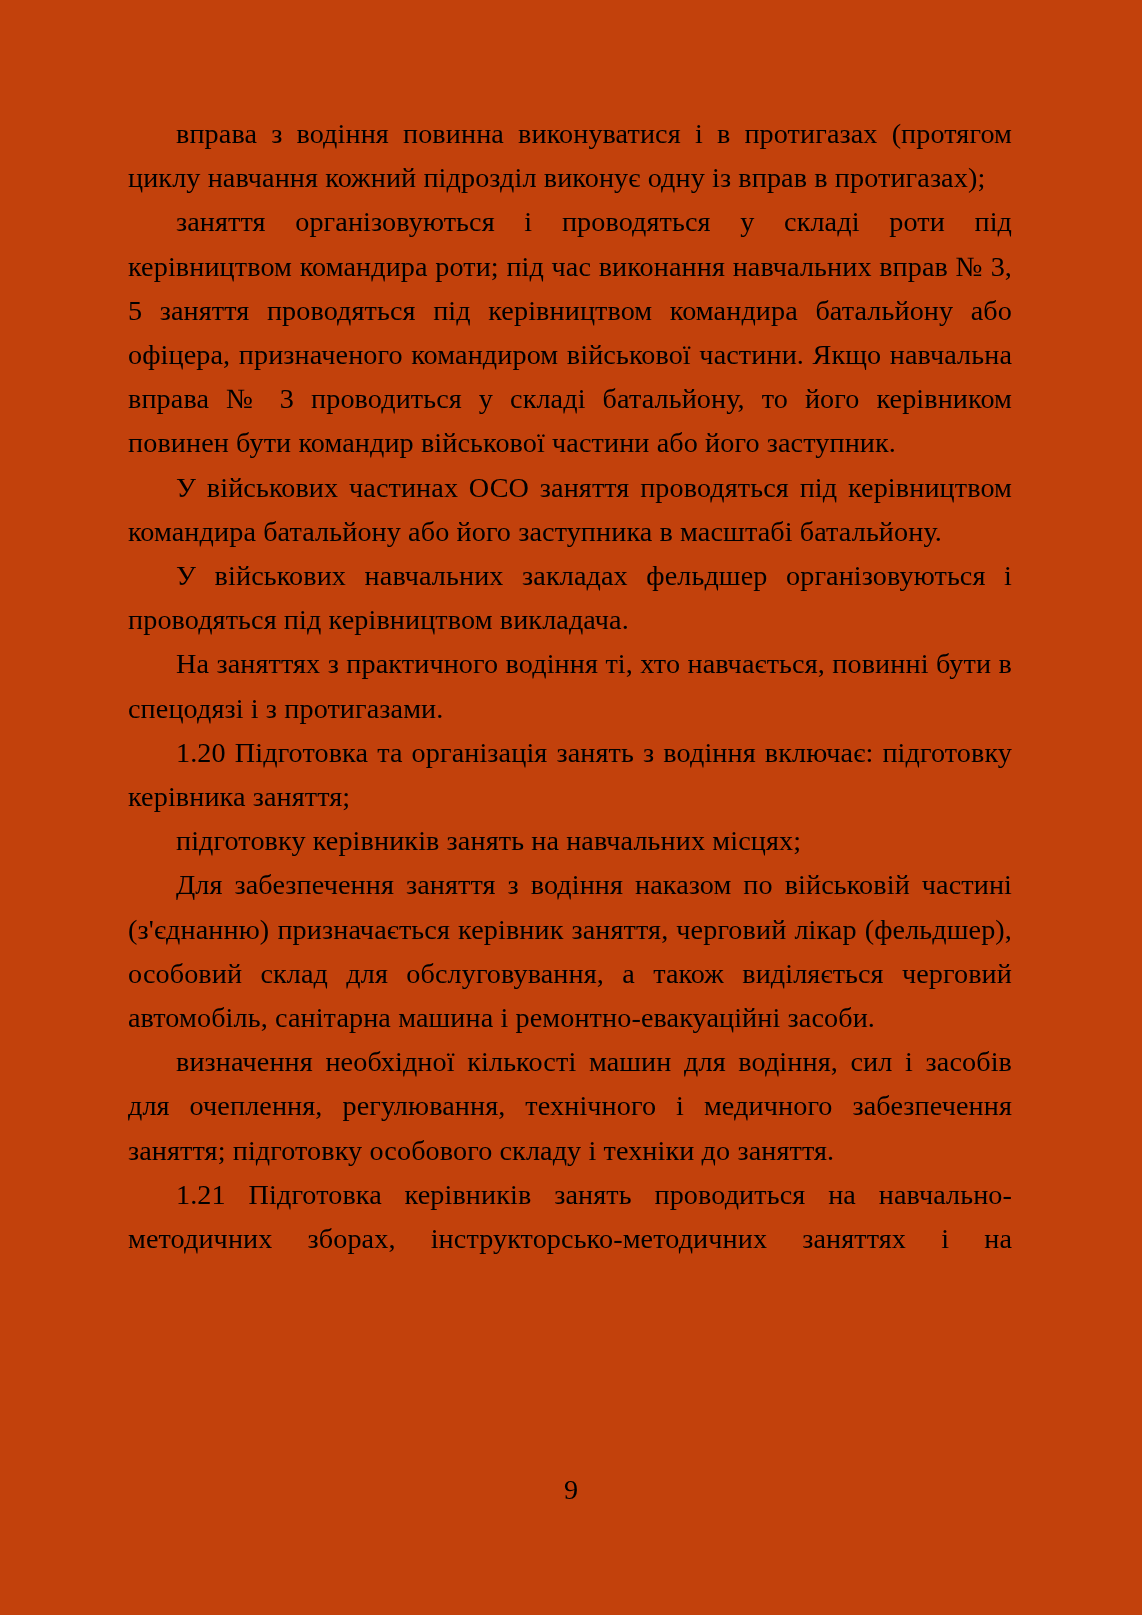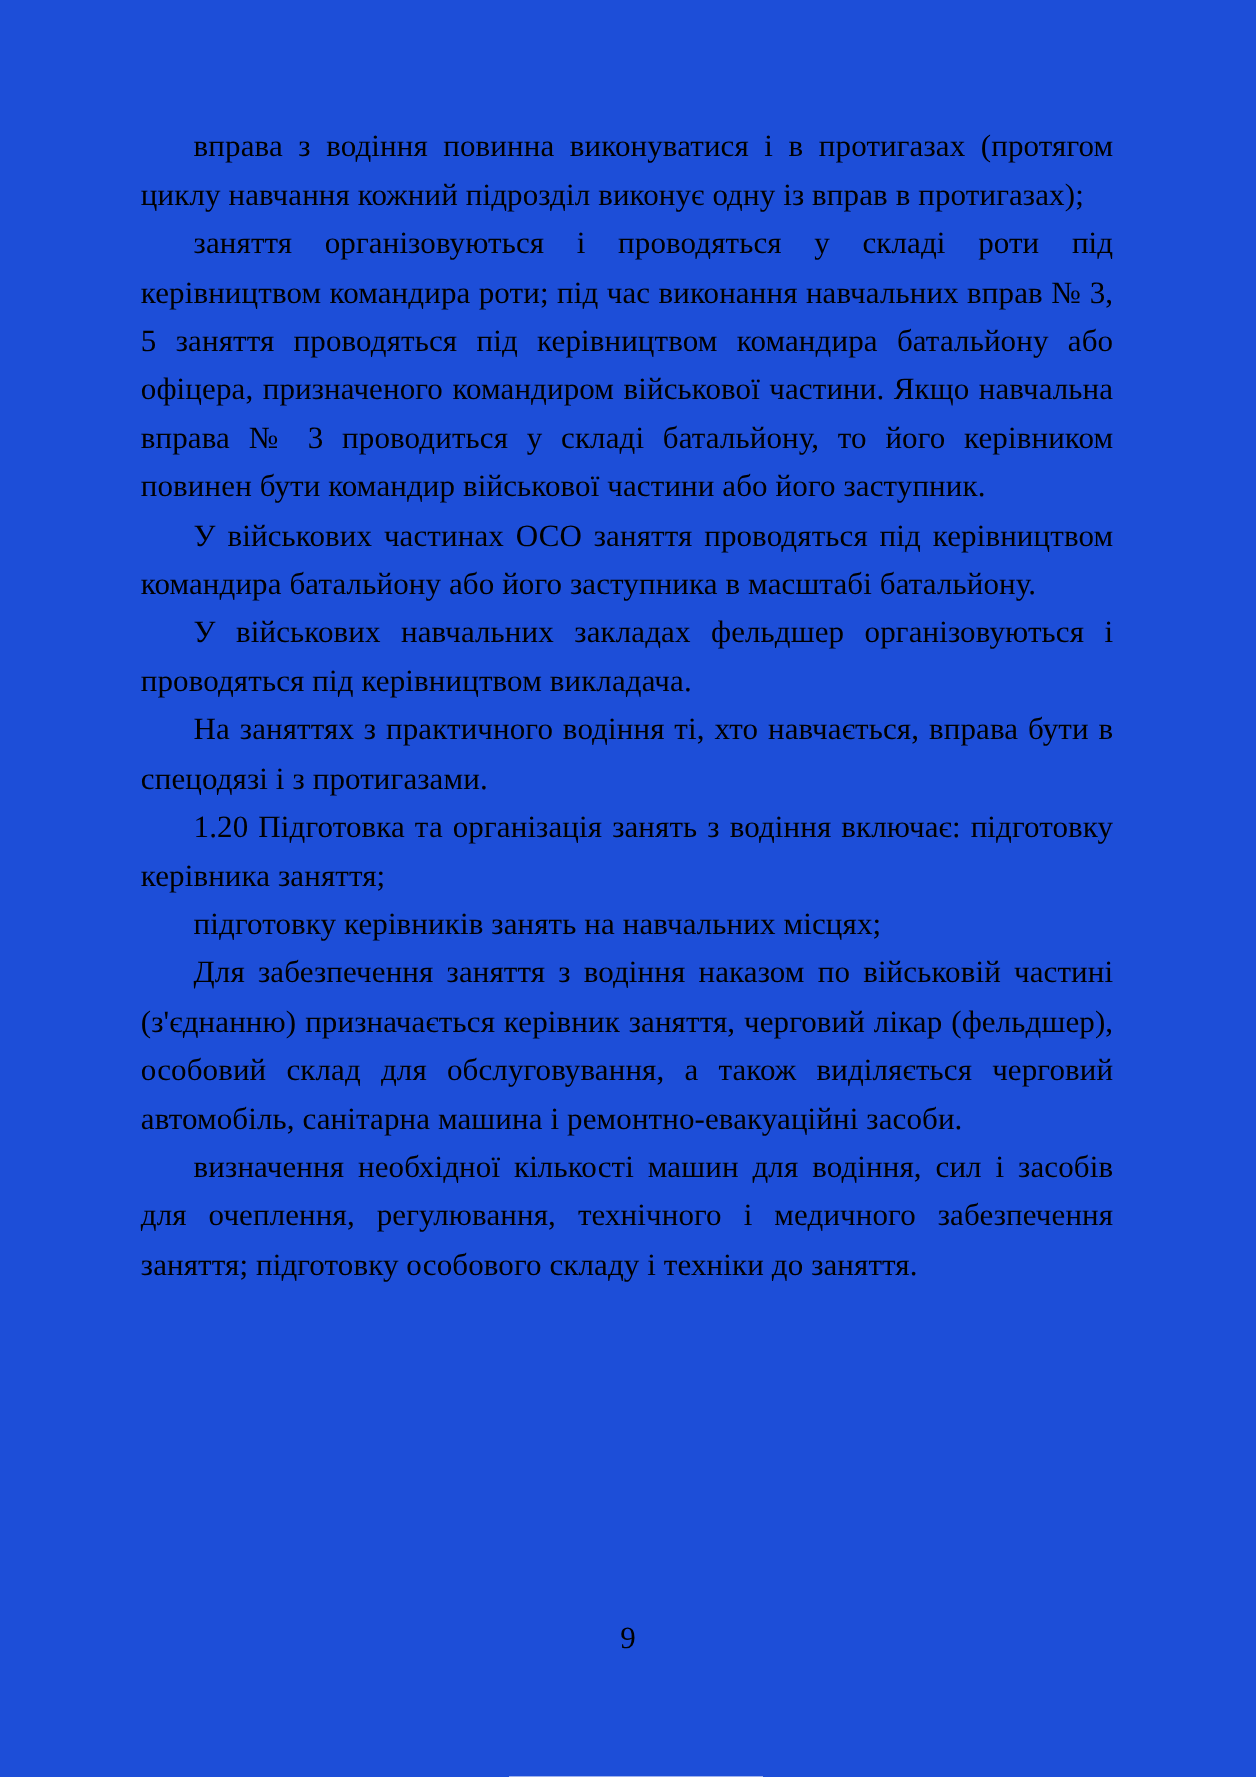--- a/index.html
+++ b/index.html
@@ -8,21 +8,21 @@
     background: #ffffff;
   }
   body {
     font-family: "Liberation Serif", "DejaVu Serif", serif;
     color: #000000;
   }
   .page {
     position: relative;
     width: 1142px;
     height: 1615px;
-    background: #1d4ed8;
+    background: #c2410c;
     overflow: hidden;
     box-sizing: border-box;
   }
   .text-block {
     position: absolute;
     left: 128px;
     top: 112px;
     width: 884px;
   }
   p.para {
@@ -60,22 +60,23 @@
 </head>
 <body>
 
 <div class="page">
 
   <div class="text-block">
     <p class="para">вправа з водіння повинна виконуватися і в протигазах (протягом циклу навчання кожний підрозділ виконує одну із вправ в протигазах);</p>
     <p class="para">заняття організовуються і проводяться у складі роти під керівництвом командира роти; під час виконання навчальних вправ № 3, 5 заняття проводяться під керівництвом командира батальйону або офіцера, призначеного командиром військової частини. Якщо навчальна вправа № 3 проводиться у складі батальйону, то його керівником повинен бути командир військової частини або його заступник.</p>
     <p class="para">У військових частинах ОСО заняття проводяться під керівництвом командира батальйону або його заступника в масштабі батальйону.</p>
     <p class="para">У військових навчальних закладах фельдшер організовуються і проводяться під керівництвом викладача.</p>
-    <p class="para">На заняттях з практичного водіння ті, хто навчається, вправа бути в спецодязі і з протигазами.</p>
+    <p class="para">На заняттях з практичного водіння ті, хто навчається, повинні бути в спецодязі і з протигазами.</p>
     <p class="para">1.20 Підготовка та організація занять з водіння включає: підготовку керівника заняття;</p>
     <p class="para">підготовку керівників занять на навчальних місцях;</p>
     <p class="para">Для забезпечення заняття з водіння наказом по військовій частині (з'єднанню) призначається керівник заняття, черговий лікар (фельдшер),  особовий склад для обслуговування, а також виділяється черговий автомобіль, санітарна машина і ремонтно-евакуаційні засоби.</p>
     <p class="para">визначення необхідної кількості машин для водіння, сил і засобів для очеплення, регулювання, технічного і медичного забезпечення заняття; підготовку особового складу і техніки до заняття.</p>
+    <p class="para stretch-last">1.21 Підготовка керівників занять проводиться на навчально-методичних зборах, інструкторсько-методичних заняттях і на</p>
   </div>
 
   <div class="page-number">9</div>
 
 </div>
 
 </body></html>

